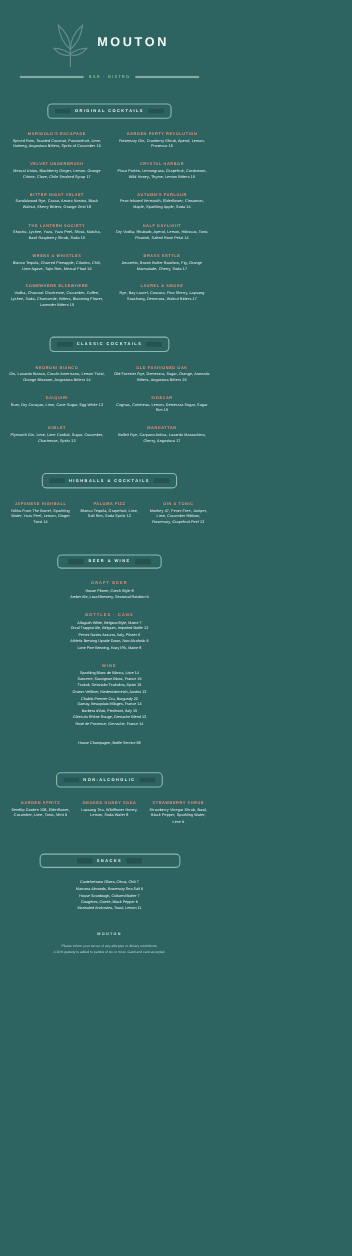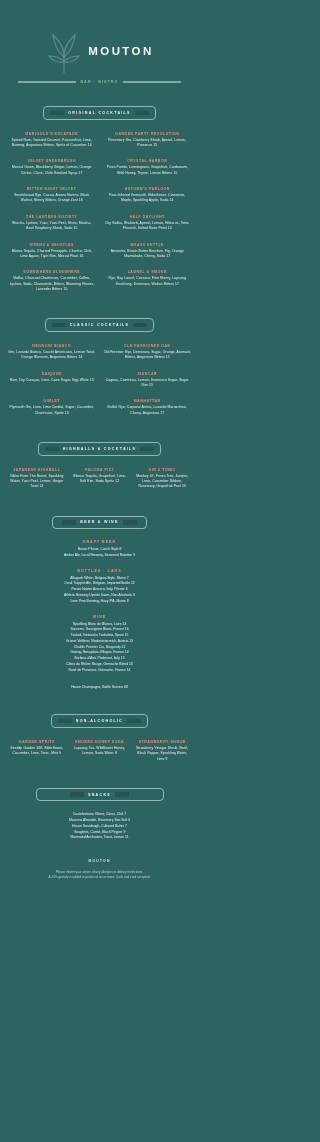--- a/index.html
+++ b/index.html
@@ -2,21 +2,21 @@
 <html><head>
 <meta charset="utf-8">
 <style>
   * { margin:0; padding:0; box-sizing:border-box; }
   html,body { background:#2d6360; }
   body {
     width:199px; height:1142px; position:relative;
     font-family:"Liberation Sans", sans-serif;
     color:#ffffff; overflow:hidden;
   }
-  .page { width:199px; height:907px; background:#2d6360; padding:16px 8px; }
+  .page { width:199px; height:907px; background:#2d6360; padding:4px 8px; }
 
   
   .header { padding-top:14px; text-align:center; }
   .brandrow { display:flex; align-items:center; justify-content:center; gap:5px; }
   .emblem { width:38px; height:44px; opacity:.30; flex:none; }
   .brand {
     font-size:11.5px; font-weight:700; letter-spacing:2.4px;
     color:#f2f7f6; line-height:1;
   }
   .subrow {

